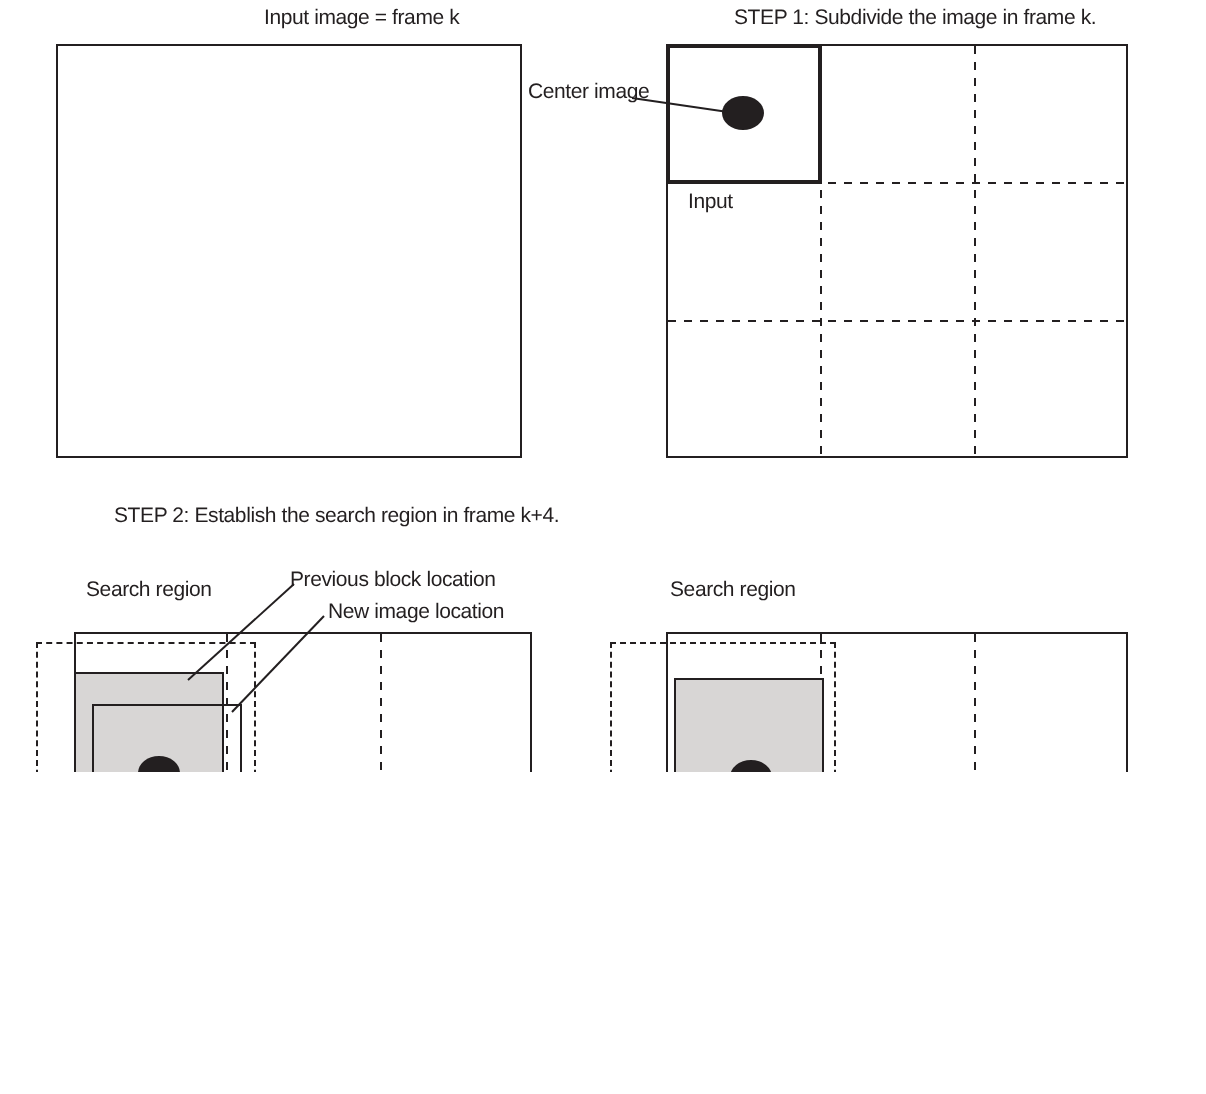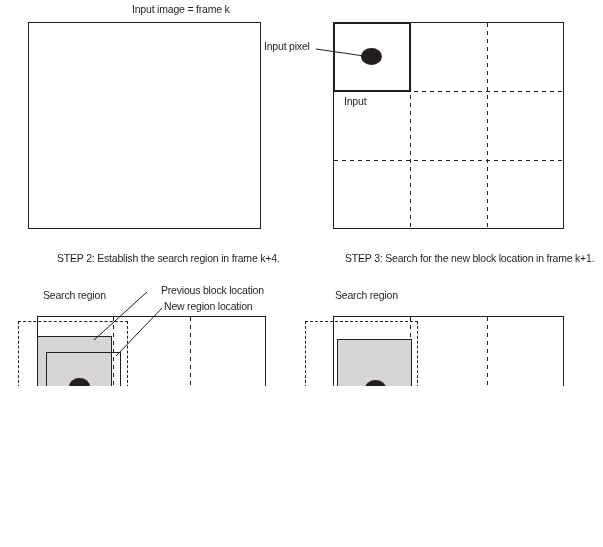--- a/index.html
+++ b/index.html
@@ -31,47 +31,47 @@
   svg.overlay line { stroke:var(--line,#231f20); stroke-width:1; }
 </style>
 </head>
 <body>
 
 <div class="canvas">
 
   <div class="title" style="left:117px;top:3px">Input image = frame k</div>
   <div class="rect solid" style="left:13px;top:22px;width:233px;height:207px"></div>
 
+  <div class="title" style="left:352px;top:3px">STEP 1: Subdivide the image in frame k.</div>
   <div class="rect solid" style="left:318px;top:22px;width:231px;height:207px">
     <div class="vline" style="left:76px;top:0;height:100%"></div>
     <div class="vline" style="left:153px;top:0;height:100%"></div>
     <div class="hline" style="top:68px;left:0;width:100%"></div>
     <div class="hline" style="top:137px;left:0;width:100%"></div>
   </div>
   <div class="rect block" style="left:318px;top:22px;width:78px;height:70px"></div>
   <div class="dot" style="left:346px;top:48px;width:21px;height:17px"></div>
-  <div class="label" style="left:249px;top:40px">Input pixel</div>
+  <div class="label" style="left:249px;top:40px">Center image</div>
   <div class="label" style="left:329px;top:95px">Input</div>
 
   <div class="title" style="left:42px;top:252px">STEP 2: Establish the search region in frame k+4.</div>
   <div class="rect solid" style="left:22px;top:316px;width:229px;height:211px">
     <div class="vline" style="left:75px;top:0;height:100%"></div>
     <div class="vline" style="left:152px;top:0;height:100%"></div>
     <div class="hline" style="top:69px;left:0;width:100%"></div>
     <div class="hline" style="top:139px;left:0;width:100%"></div>
   </div>
   <div class="rect grayblock" style="left:22px;top:336px;width:75px;height:76px"></div>
   <div class="rect outlineblock" style="left:31px;top:352px;width:75px;height:76px"></div>
   <div class="rect dashed" style="left:3px;top:321px;width:110px;height:116px"></div>
   <div class="dot" style="left:54px;top:378px;width:21px;height:17px"></div>
   <div class="label" style="left:28px;top:289px">Search region</div>
-  <div class="label" style="left:146px;top:284px">Previous block location</div>
-  <div class="label" style="left:149px;top:300px">New region location</div>
+  <div class="label" style="left:130px;top:284px">Previous block location</div>
+  <div class="label" style="left:149px;top:300px">New image location</div>
 
-  <div class="title" style="left:330px;top:252px">STEP 3: Search for the new block location in frame k+1.</div>
   <div class="rect solid" style="left:318px;top:316px;width:231px;height:211px">
     <div class="vline" style="left:76px;top:0;height:100%"></div>
     <div class="vline" style="left:153px;top:0;height:100%"></div>
     <div class="hline" style="top:69px;left:0;width:100%"></div>
     <div class="hline" style="top:139px;left:0;width:100%"></div>
   </div>
   <div class="rect grayblock" style="left:322px;top:339px;width:75px;height:76px"></div>
   <div class="rect dashed" style="left:290px;top:321px;width:113px;height:116px"></div>
   <div class="dot" style="left:350px;top:380px;width:21px;height:17px"></div>
   <div class="label" style="left:320px;top:289px">Search region</div>

